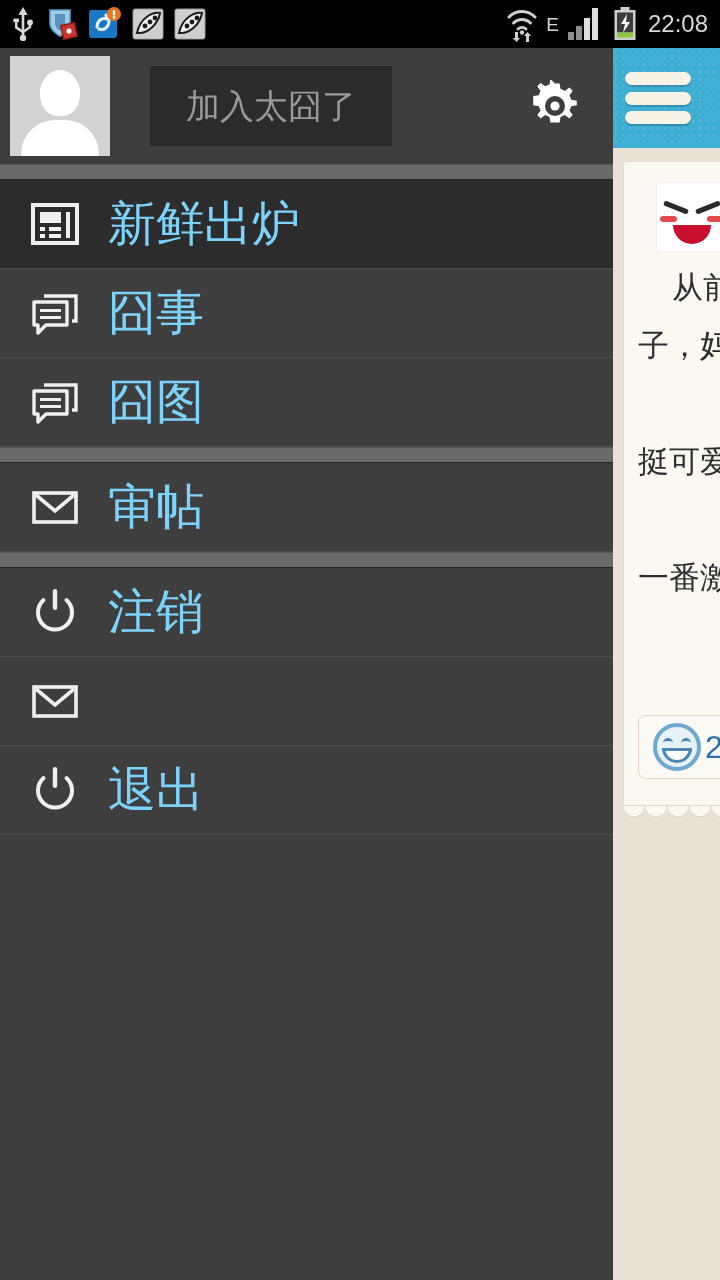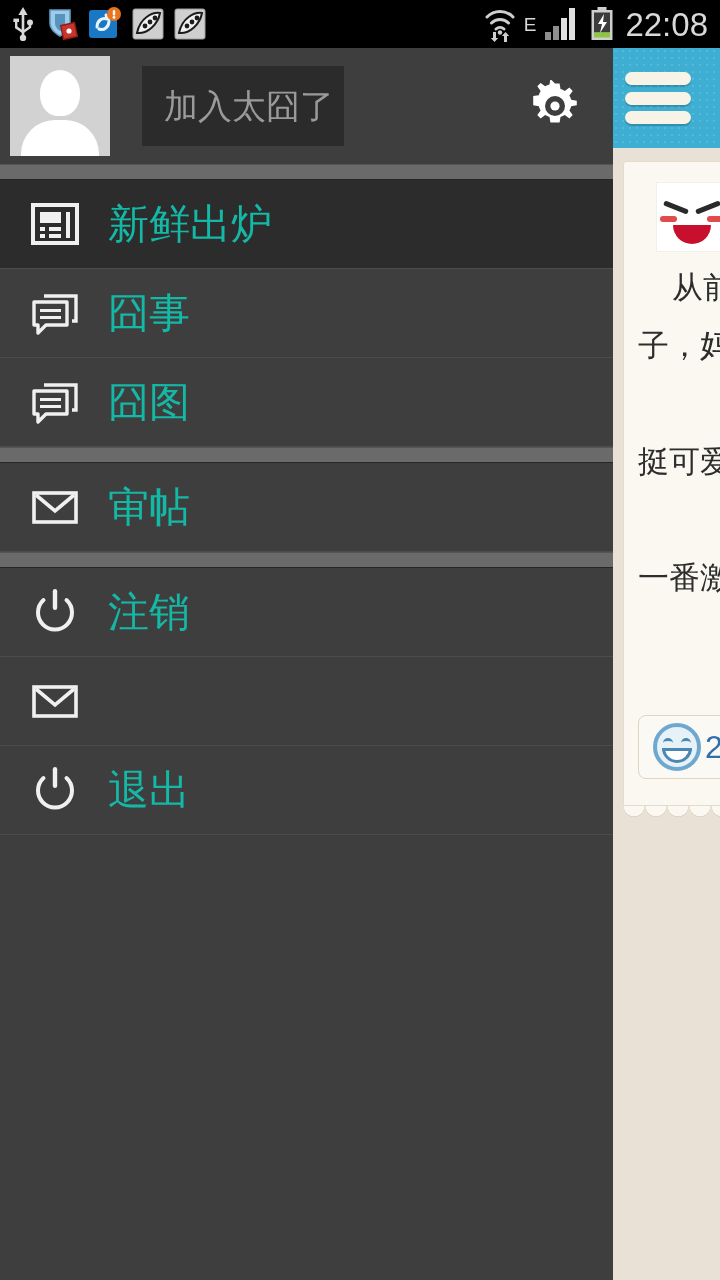--- a/index.html
+++ b/index.html
@@ -12,21 +12,21 @@
 
   
   #status-bar{
     position:absolute; left:0; top:0; width:720px; height:48px;
     background:#000; display:flex; align-items:center;
   }
   .sb-left{ display:flex; align-items:center; gap:10px; padding-left:10px; }
   .sb-right{ display:flex; align-items:center; gap:9px; margin-left:auto; padding-right:12px; }
   .sb-ico{ display:block; }
   .sb-time{
-    color:#d9d9d9; font-size:33px; letter-spacing:0px; line-height:1;
+    color:#d9d9d9; font-size:24px; letter-spacing:0px; line-height:1;
     font-family:"Liberation Sans",sans-serif; padding-left:2px;
   }
   .sb-e{ color:#d9d9d9; font-size:19px; line-height:1; margin-left:-2px; }
 
   
   #sidebar{
     position:absolute; left:0; top:48px; width:613px; height:1232px;
     background:#3e3e3e; overflow:hidden;
   }
   #drawer-header{
@@ -39,42 +39,42 @@
   }
   #avatar .head{
     position:absolute; left:50%; top:14px; transform:translateX(-50%);
     width:40px; height:46px; background:#fff; border-radius:50% 50% 45% 45%;
   }
   #avatar .body{
     position:absolute; left:50%; bottom:0; transform:translateX(-50%);
     width:78px; height:36px; background:#fff; border-radius:34px 34px 0 0;
   }
   #join-button{
-    margin-left:32px; height:80px; min-width:202px;
-    background:#2b2b2b; display:flex; align-items:center; justify-content:flex-end;
-    padding:0 10px;
+    margin-left:40px; height:80px; min-width:202px;
+    background:#2b2b2b; display:flex; align-items:center; justify-content:flex-start;
+    padding:0 36px;
   }
   #join-button-label{ color:#9a9a9a; font-size:34px; line-height:1; }
   #gear-button{
     margin-left:auto; margin-right:30px; width:56px; height:56px;
     display:flex; align-items:center; justify-content:center;
   }
 
   .sep-light{ height:16px; background:#6a6a6a; border-top:1px solid #555;
               border-bottom:1px solid #262626; }
 
   .menu-item{
     height:89px; display:flex; align-items:center;
     padding-left:28px; background:#3e3e3e;
     border-bottom:1px solid #4c4c4c;
   }
   .menu-item.active{ background:#2c2c2c; }
   .mi-icon{ width:54px; height:54px; flex:0 0 auto;
             display:flex; align-items:center; justify-content:center; }
-  .mi-label{ color:#14b8a6; font-size:41px; margin-left:26px; line-height:1; }
+  .mi-label{ color:#7dd3fc; font-size:48px; margin-left:26px; line-height:1; }
 
   
   #content{
     position:absolute; left:613px; top:48px; width:107px; height:1232px;
     background:#4c1d95; overflow:hidden;
   }
   #content-appbar{
     position:relative; height:100px; width:107px;
     background:#3eaed2;
     background-image:

